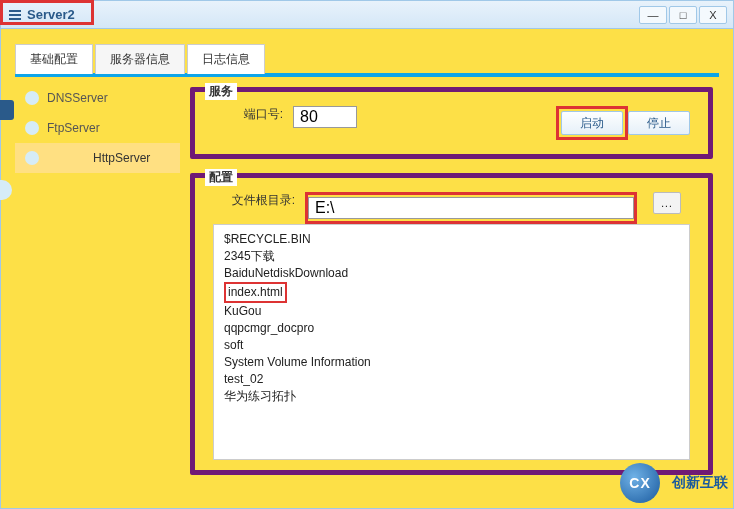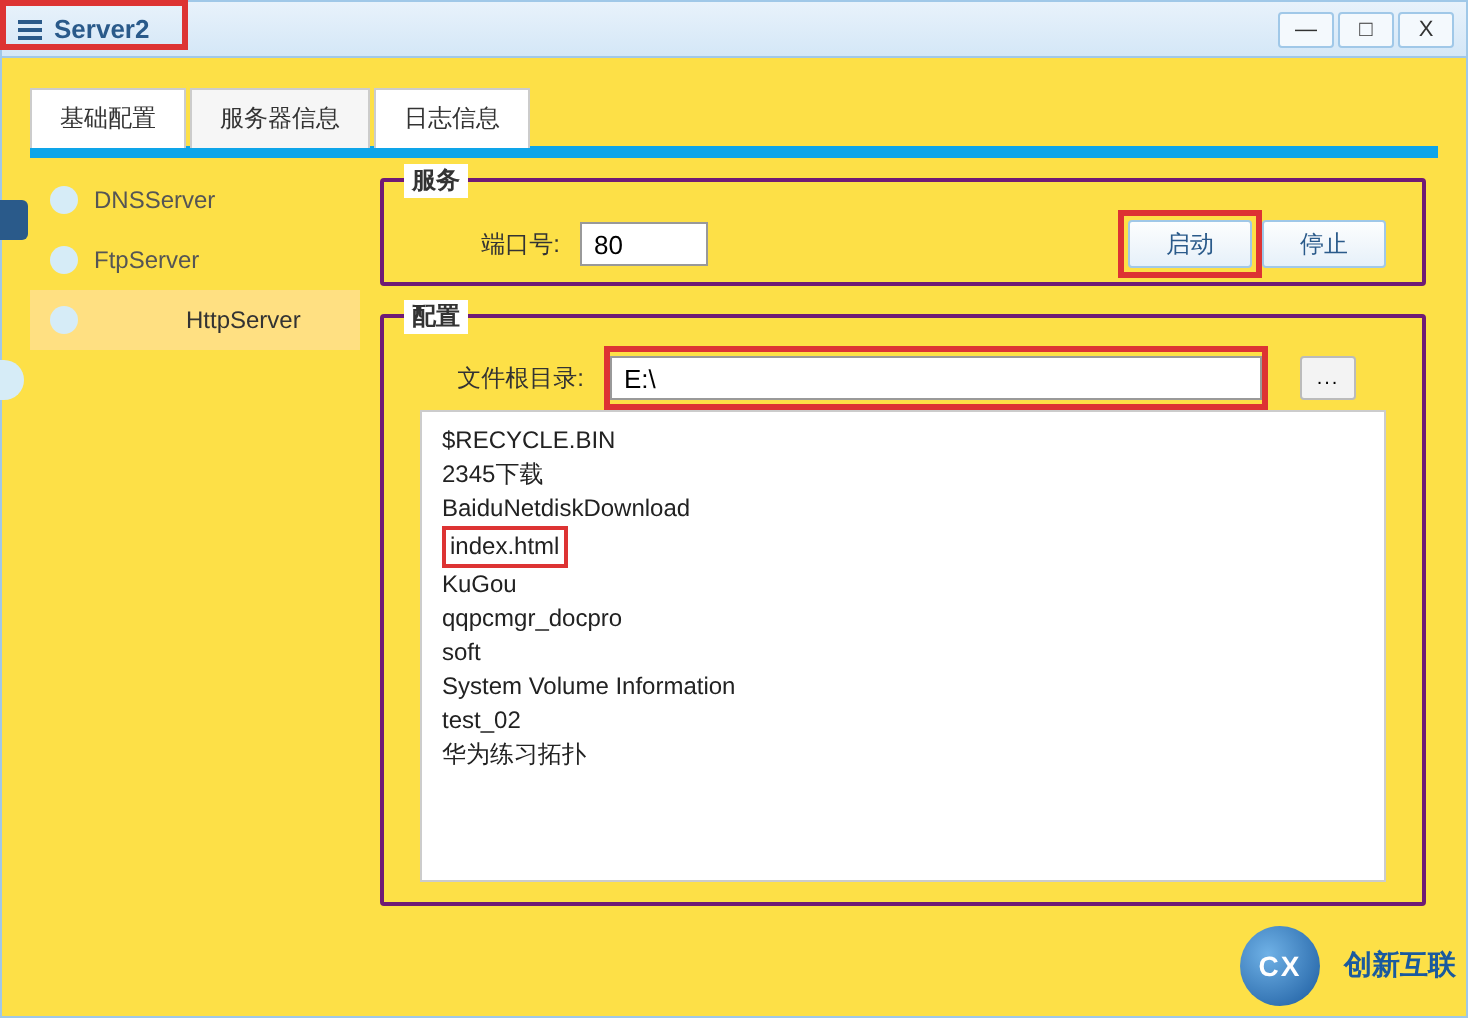--- a/index.html
+++ b/index.html
@@ -5,34 +5,34 @@
     * { box-sizing: border-box; margin: 0; padding: 0; }
     body { font-family: "Microsoft YaHei", Arial, sans-serif; font-size: 12px; background: #f0f0f0; width: 734px; height: 509px; position: relative; overflow: hidden; }
     .window { background: #fde047; border: 1px solid #a0c8e8; width: 734px; height: 509px; }
     .titlebar { height: 28px; background: linear-gradient(#e8f2fb, #d4e7f7); border-bottom: 1px solid #a0c8e8; display: flex; align-items: center; padding: 0 6px; }
     .titlebar-icon { width: 16px; height: 16px; margin-right: 4px; display: flex; align-items: center; justify-content: center; }
     .titlebar-title { color: #2a5a8a; font-weight: bold; font-size: 13px; }
     .title-highlight { position: absolute; top: 0; left: 0; width: 94px; height: 25px; border: 3px solid #d33; pointer-events: none; }
     .win-controls { margin-left: auto; display: flex; gap: 2px; }
     .win-btn { width: 28px; height: 18px; border: 1px solid #a0c8e8; background: #f4f9fd; display: flex; align-items: center; justify-content: center; font-size: 11px; color: #333; cursor: pointer; border-radius: 2px; }
     .content { padding: 14px; height: calc(100% - 28px); position: relative; }
-    .tabs { display: flex; border-bottom: 6px solid #0ea5e9; }
+    .tabs { display: flex; border-bottom: 4px solid #0ea5e9; }
     .tab { padding: 6px 14px; border: 1px solid #ccc; border-bottom: none; background: #fff; margin-right: 2px; font-size: 12px; cursor: pointer; color: #333; position: relative; top: 1px; }
     .tab.active { background: #f6f6f6; }
     .body-split { display: flex; height: calc(100% - 30px); }
     .sidebar { width: 165px; padding-top: 6px; }
     .side-item { display: flex; align-items: center; padding: 8px 10px; cursor: pointer; color: #555; font-size: 12px; }
     .side-item .dot { width: 14px; height: 14px; border-radius: 50%; background: #d6ecf7; margin-right: 8px; }
     .side-item.active { background: #ffe082; color: #333; gap: 46px; }
     .main { flex: 1; padding: 10px 6px 6px 10px; }
-    .fieldset { border: 2px solid #701a75; border-radius: 2px; padding: 14px 18px 2px 18px; margin-bottom: 14px; position: relative; }
+    .fieldset { border: 5px solid #701a75; border-radius: 2px; padding: 14px 18px 14px 18px; margin-bottom: 14px; position: relative; }
     .fieldset-legend { position: absolute; top: -9px; left: 10px; background: #fff; padding: 0 4px; font-weight: bold; color: #333; font-size: 12px; }
-    .row { display: flex; align-items: center; gap: 10px; }
+    .row { display: flex; gap: 10px; }
     .label { width: 70px; text-align: right; font-size: 12px; color: #333; }
-    .text-input { border: 1px solid #999; height: 22px; padding: 0 6px; font-size: 13px; }
+    .text-input { border: 1px solid #999; height: 22px; padding: 0 6px; font-size: 16px; }
     .port-input { width: 64px; }
     .btn { border: 1px solid #a0c8e8; height: 24px; padding: 0 18px; background: linear-gradient(#fdfefe,#e6f0f9); color: #2a5a8a; font-size: 12px; cursor: pointer; border-radius: 2px; }
     .btn-group { margin-left: auto; display: flex; gap: 0; align-items: center; }
     .start-highlight { border: 3px solid #d33; padding: 2px; display: inline-flex; }
     .rootdir-input { width: 326px; }
     .rootdir-highlight { border: 3px solid #d33; padding: 2px 0; }
     .browse-btn { width: 28px; height: 22px; border: 1px solid #bbb; background: #f3f3f3; cursor: pointer; display: flex; align-items: center; justify-content: center; font-size: 10px; letter-spacing: 1px; border-radius: 2px; margin-left: 6px; }
     .listing { border: 1px solid #ccc; background: #fff; height: 236px; padding: 6px 10px; overflow: auto; }
     .listing div { line-height: 17px; font-size: 12px; color: #222; }
     .index-highlight { border: 2px solid #d33; display: inline-block; padding: 0 2px; }

